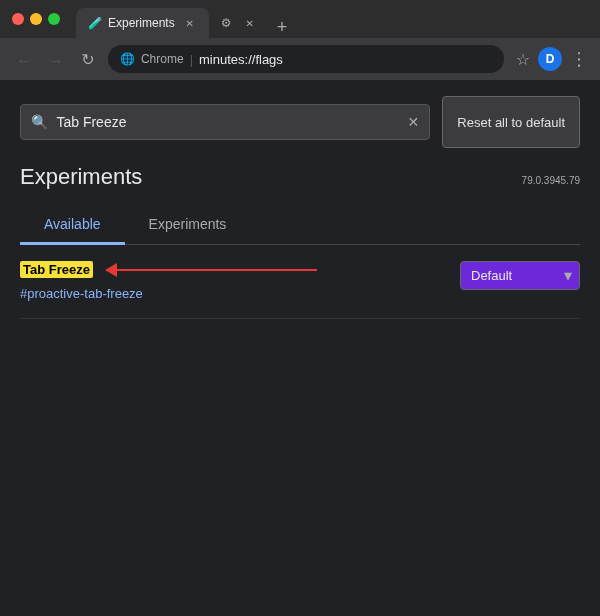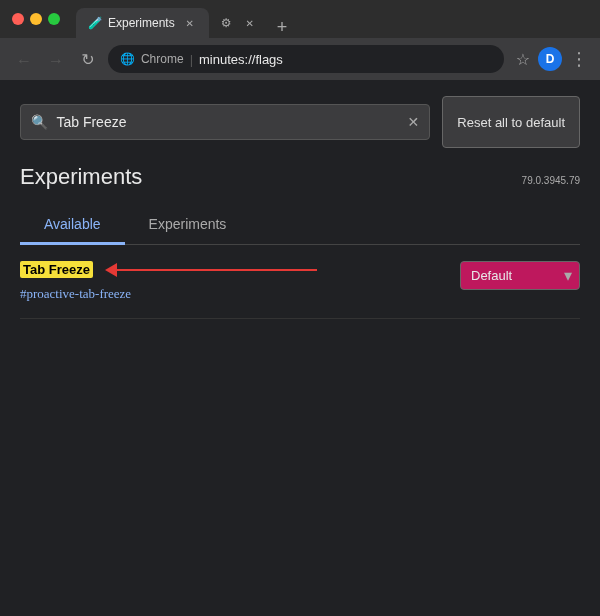--- a/index.html
+++ b/index.html
@@ -288,24 +288,23 @@
       color: #bbb;
       font-size: 13px;
       line-height: 1.5;
       margin-bottom: 4px;
     }
     .flag-link {
       color: #8ab4f8;
       font-size: 13px;
       text-decoration: none;
       cursor: pointer;
-      font-family: Liberation Serif, serif;
     }
     .flag-select {
-      background: #be185d;
+      background: #6d28d9;
       border: 1px solid #666;
       border-radius: 4px;
       color: #e8e8e8;
       font-size: 13px;
       padding: 6px 24px 6px 10px;
       cursor: pointer;
       appearance: none;
       -webkit-appearance: none;
       min-width: 120px;
       position: relative;

